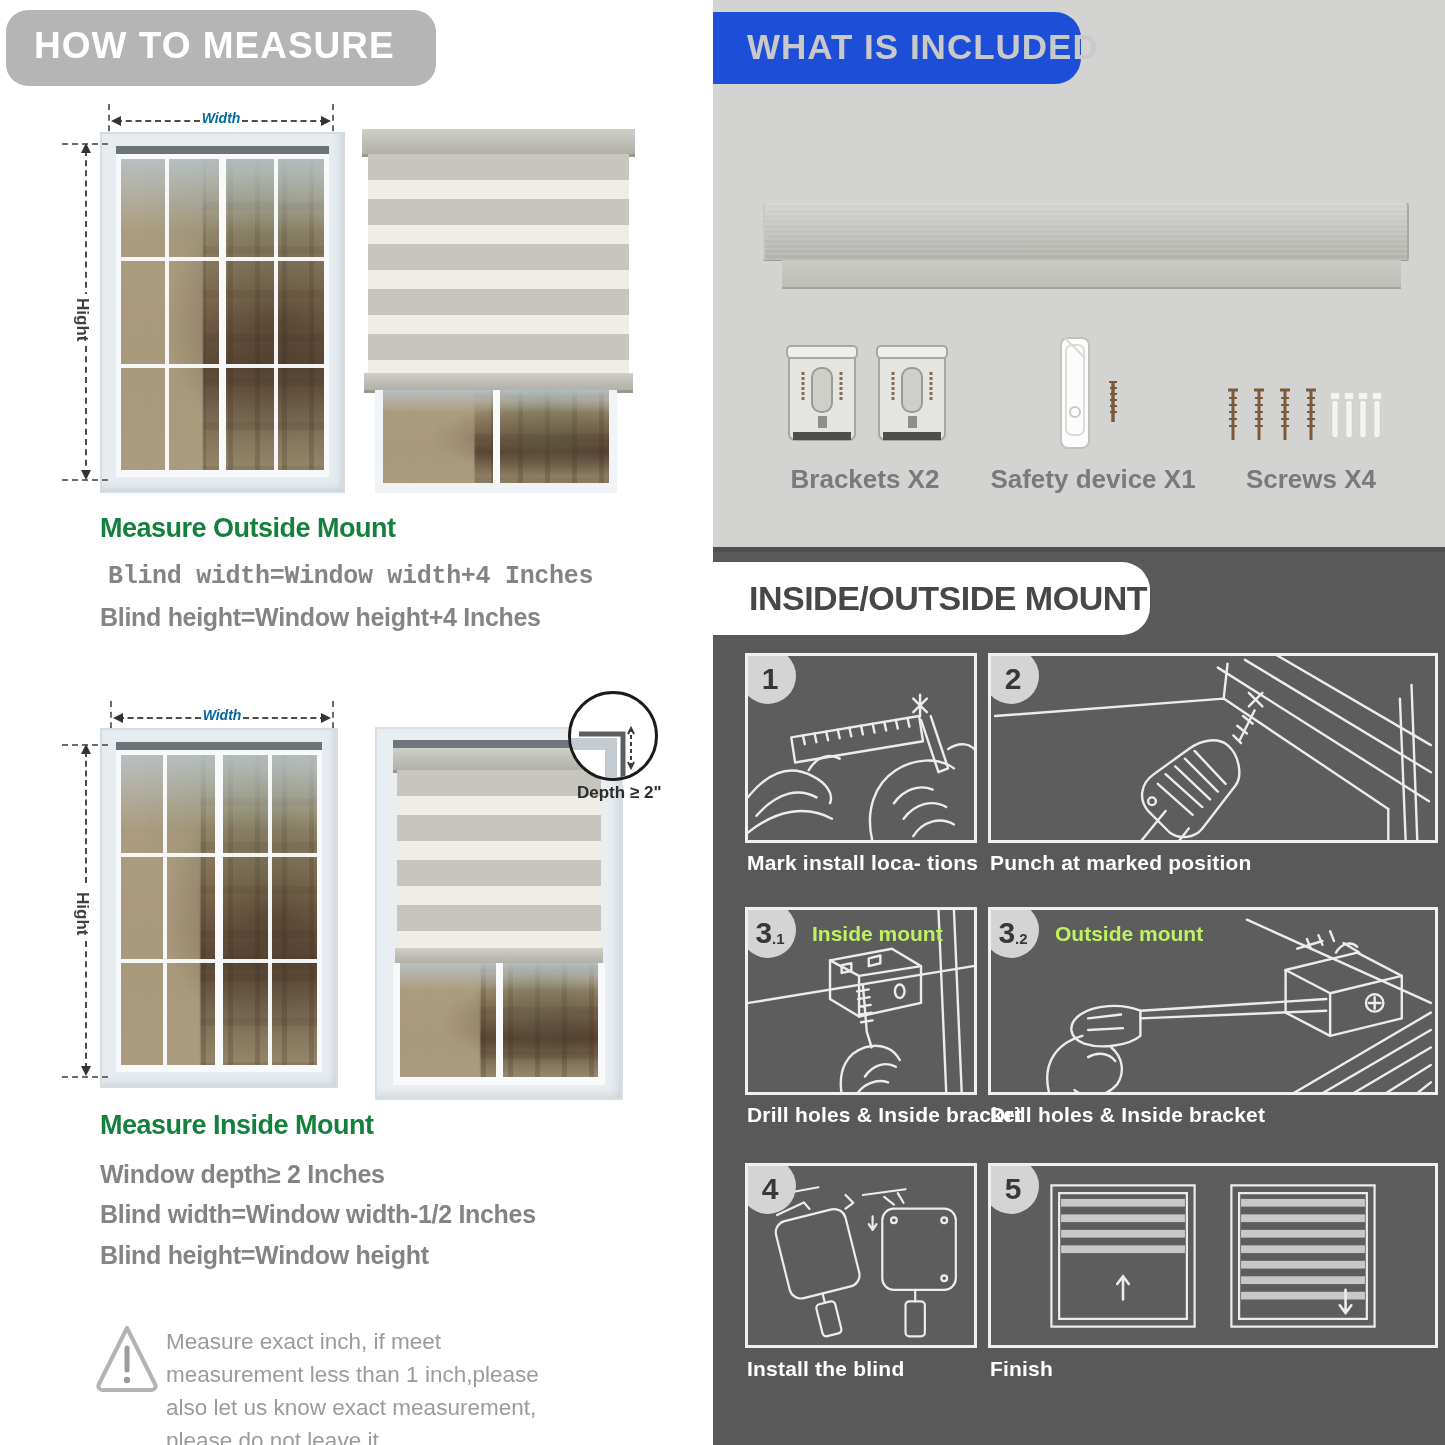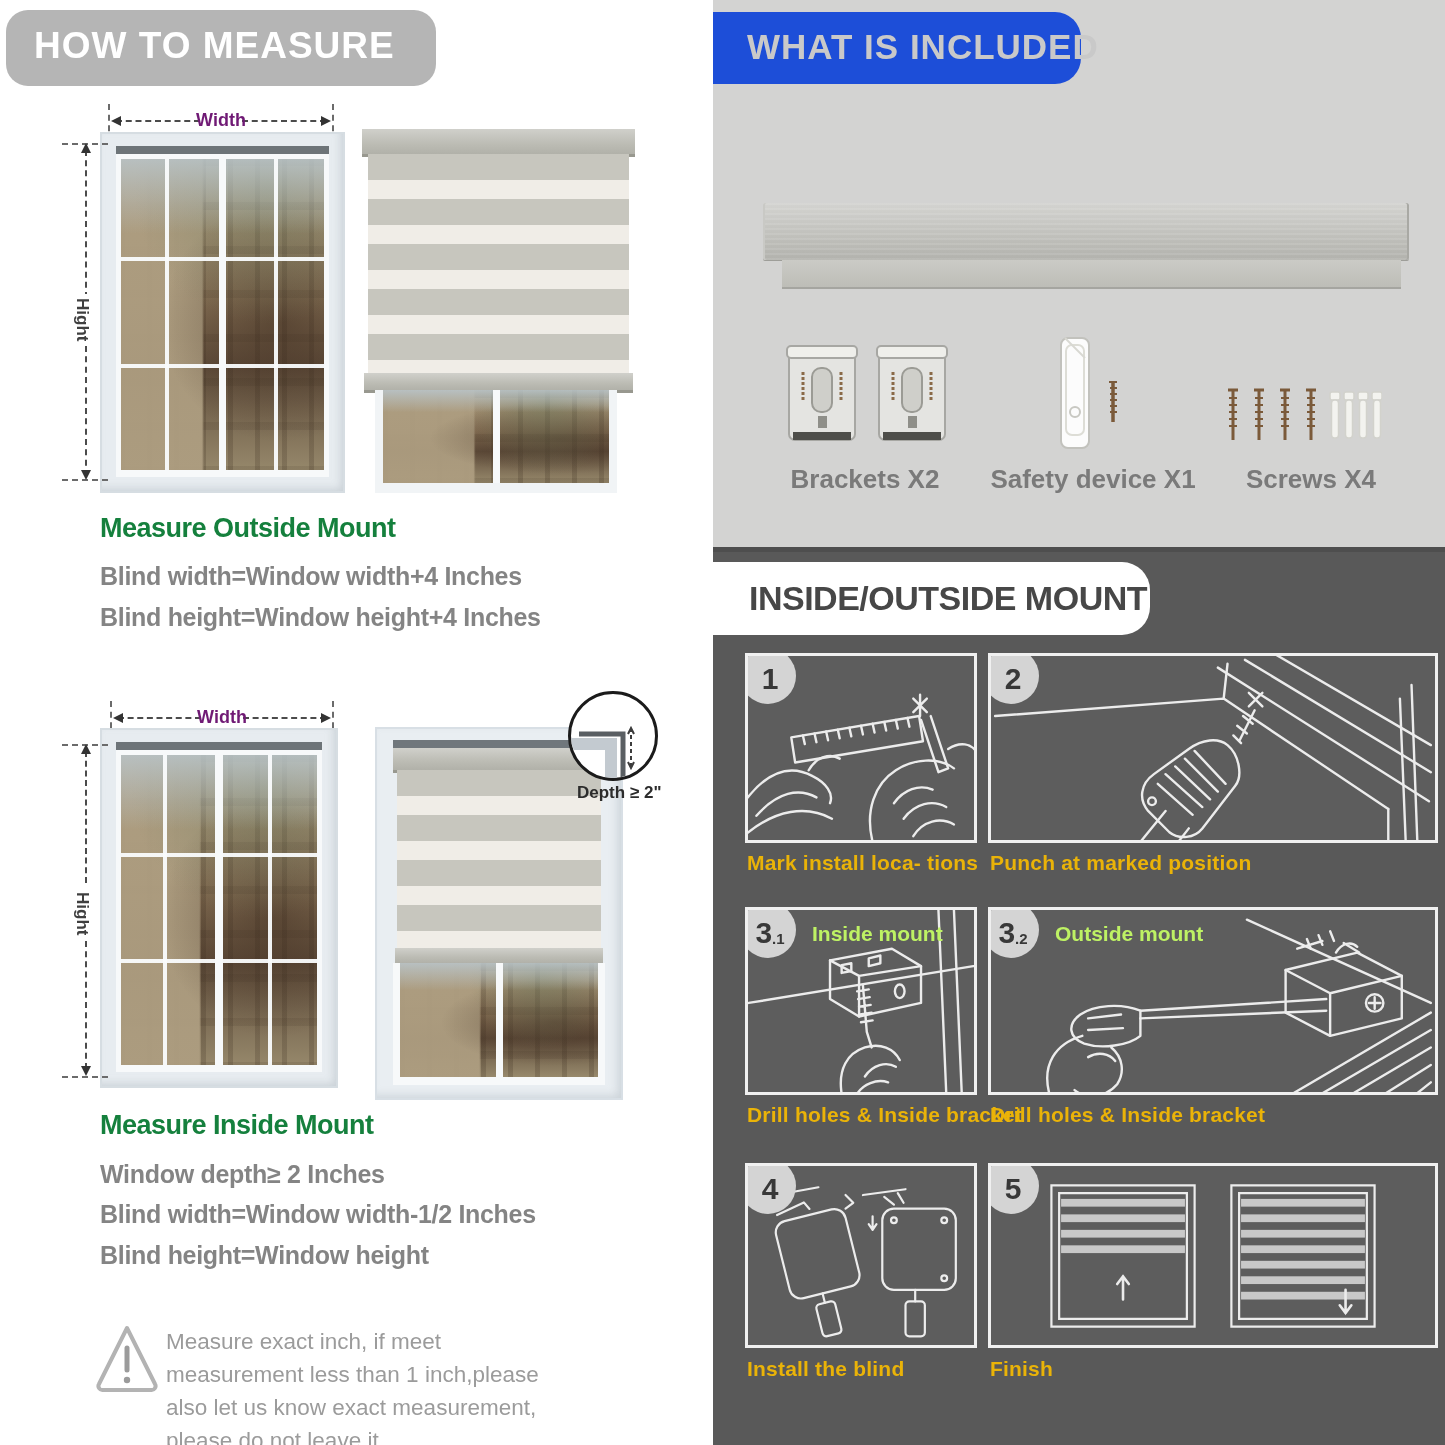--- a/index.html
+++ b/index.html
@@ -43,21 +43,21 @@
   
   .dashline-h{border-top:2px dashed #4b4b4b;}
   .dashline-v{border-left:2px dashed #4b4b4b;}
   .tick-v{border-left:2px dashed #6b6b6b;}
   .tick-h{border-top:2px dashed #6b6b6b;}
   .tri{width:0;height:0;}
   .tri.l{border-top:5px solid transparent;border-bottom:5px solid transparent;border-right:10px solid #333;}
   .tri.r{border-top:5px solid transparent;border-bottom:5px solid transparent;border-left:10px solid #333;}
   .tri.u{border-left:5px solid transparent;border-right:5px solid transparent;border-bottom:10px solid #333;}
   .tri.d{border-left:5px solid transparent;border-right:5px solid transparent;border-top:10px solid #333;}
-  .mlabel{font-size:18px;font-weight:700;color:#701a75;}
+  .mlabel{font-size:14px;font-weight:700;color:#0369a1;font-style:italic;}
   .vlabel{writing-mode:vertical-rl;font-size:17px;font-weight:700;color:#3f3f3f;background:#fff;padding:4px 0;}
 
   .depth-circle{width:84px;height:84px;border-radius:50%;border:3px solid #1b1b1b;background:#fff;overflow:hidden;}
   .depth-label{font-size:17px;font-weight:700;color:#2c2c2c;white-space:nowrap;}
 
   .warn-text{font-size:22.5px;line-height:33px;color:#9b9b9b;font-weight:400;}
 
   
   .right-light{left:713px;top:0;width:732px;height:547px;background:#d3d3d2;}
   .banner-included{position:absolute;left:0;top:12px;width:368px;height:72px;background:#1d4ed8;border-radius:0 26px 26px 0;}
@@ -77,21 +77,21 @@
   .banner-mount{position:absolute;left:0;top:10px;width:437px;height:73px;background:#ffffff;border-radius:0 28px 28px 0;}
   .banner-mount .txt{position:absolute;left:36px;top:50%;transform:translateY(-52%);
       font-size:34px;font-weight:800;color:#474747;letter-spacing:-0.5px;white-space:nowrap;}
 
   .step-panel{position:absolute;border:3px solid #f0f0f0;background:#5d5d5d;overflow:hidden;box-sizing:border-box;}
   .step-badge{position:absolute;left:-8px;top:-8px;width:56px;height:56px;border-radius:50%;background:#d4d4d4;
       display:flex;align-items:center;justify-content:center;}
   .step-badge .num{font-size:30px;font-weight:800;color:#383838;margin-top:6px;margin-left:4px;}
   .step-badge .sub{font-size:15px;font-weight:800;color:#383838;margin-top:16px;}
   .step-title{position:absolute;left:64px;top:12px;font-size:21px;font-weight:700;color:#bef264;white-space:nowrap;}
-  .step-caption{position:absolute;font-size:21px;font-weight:700;color:#eab308;white-space:nowrap;letter-spacing:0.2px;}
+  .step-caption{position:absolute;font-size:21px;font-weight:700;color:#ffffff;white-space:nowrap;letter-spacing:0.2px;}
   .lineart{position:absolute;left:0;top:0;width:100%;height:100%;}
   .lineart path,.lineart rect,.lineart circle,.lineart ellipse{vector-effect:non-scaling-stroke;}
 </style>
 </head>
 <body>
 
 <div id="canvas">
 
   <div class="abs banner-left">
     <div class="txt">HOW TO MEASURE</div>
@@ -127,21 +127,21 @@
     <div class="abs rail" style="left:0;top:0;width:273px;height:25px;"></div>
     <div class="abs zebra" style="left:6px;top:25px;width:261px;height:219px;"></div>
     <div class="abs rail" style="left:2px;top:244px;width:269px;height:17px;"></div>
     <div class="abs minisill" style="left:13px;top:261px;width:242px;height:103px;">
       <div class="abs photo" style="left:8px;right:8px;top:0;bottom:10px;"></div>
       <div class="abs" style="left:50%;top:0;bottom:10px;width:7px;margin-left:-3px;background:#f7f9fa;"></div>
     </div>
   </div>
 
   <div class="abs h2-dark" style="left:100px;top:513px;">Measure Outside Mount</div>
-  <div class="abs formula" style="left:100px;top:562px;">Blind width=Window width+4 Inches</div>
+  <div class="abs formula" style="left:108px;top:562px;font-family:Liberation Mono, monospace;">Blind width=Window width+4 Inches</div>
   <div class="abs formula" style="left:100px;top:603px;">Blind height=Window height+4 Inches</div>
 
   <div class="abs" style="left:110px;top:701px;width:224px;height:38px;">
     <div class="abs tick-v" style="left:0;top:0;height:38px;"></div>
     <div class="abs tick-v" style="right:0;top:0;height:38px;"></div>
     <div class="abs dashline-h" style="left:8px;top:16px;width:83px;"></div>
     <div class="abs dashline-h" style="right:8px;top:16px;width:83px;"></div>
     <div class="abs tri l" style="left:3px;top:12px;"></div>
     <div class="abs tri r" style="right:3px;top:12px;"></div>
     <div class="abs mlabel" style="left:50%;top:6px;transform:translateX(-50%);">Width</div>

